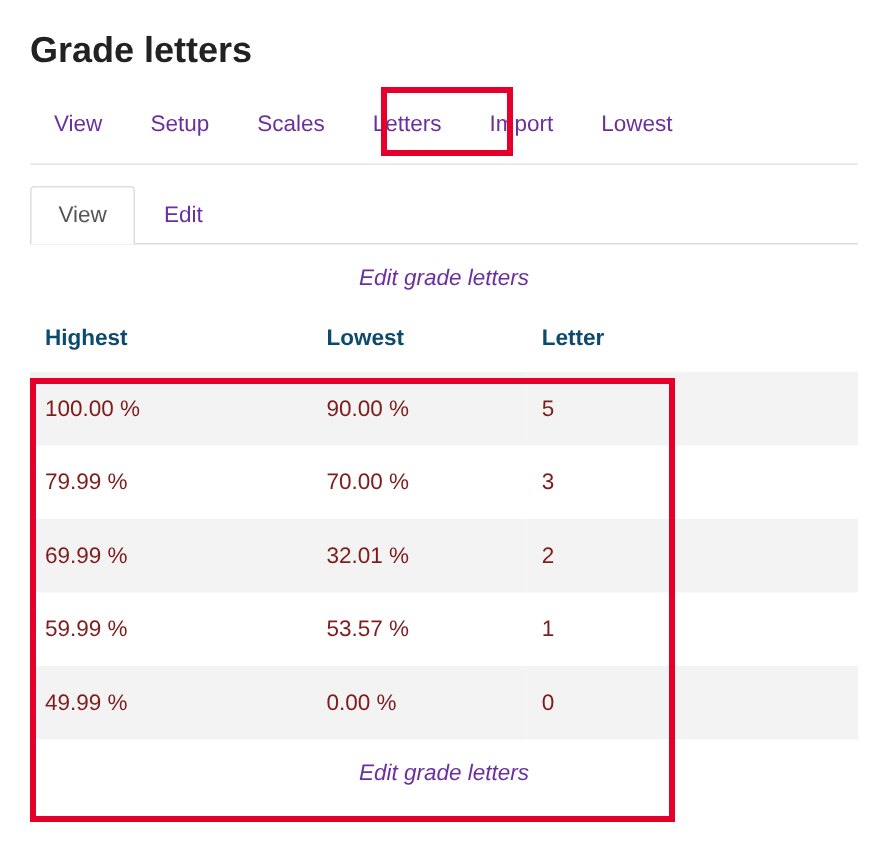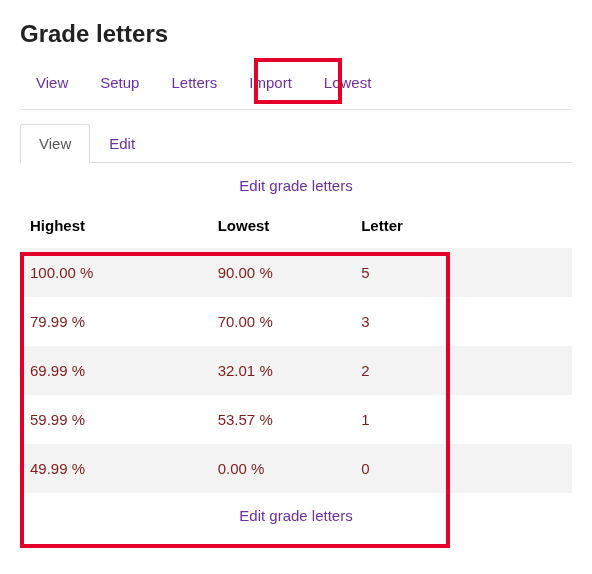--- a/index.html
+++ b/index.html
@@ -52,31 +52,32 @@
   }
   .edit-link {
     text-align: center;
     margin: 14px 0 10px 0;
   }
   .edit-link a {
     color: #6b2fa0;
     font-size: 15px;
     text-decoration: none;
     cursor: pointer;
+    font-style: italic;
   }
   table.grades {
     width: 100%;
     border-collapse: collapse;
     font-size: 15px;
   }
   table.grades th {
     text-align: left;
     font-weight: 700;
     padding: 12px 10px 14px 10px;
-    color: #000000;
+    color: #0c4a6e;
   }
   table.grades td {
     padding: 16px 10px;
     color: #7f1d1d;
   }
   table.grades tbody tr:nth-child(odd) td {
     background: #f3f3f3;
   }
   
   table.grades th:nth-child(1), table.grades td:nth-child(1) { width: 34%; }
@@ -95,20 +96,21 @@
 </head>
 <body>
 
 <div class="rel-wrap">
 
   <h1 class="page-title">Grade letters</h1>
 
   <div class="main-tabs">
     <span class="tab">View</span>
     <span class="tab">Setup</span>
+    <span class="tab">Scales</span>
     <span class="tab">Letters</span>
     <span class="tab">Import</span>
     <span class="tab">Lowest</span>
   </div>
 
   <div class="sub-tabs">
     <span class="subtab active">View</span>
     <span class="subtab">Edit</span>
   </div>
 

